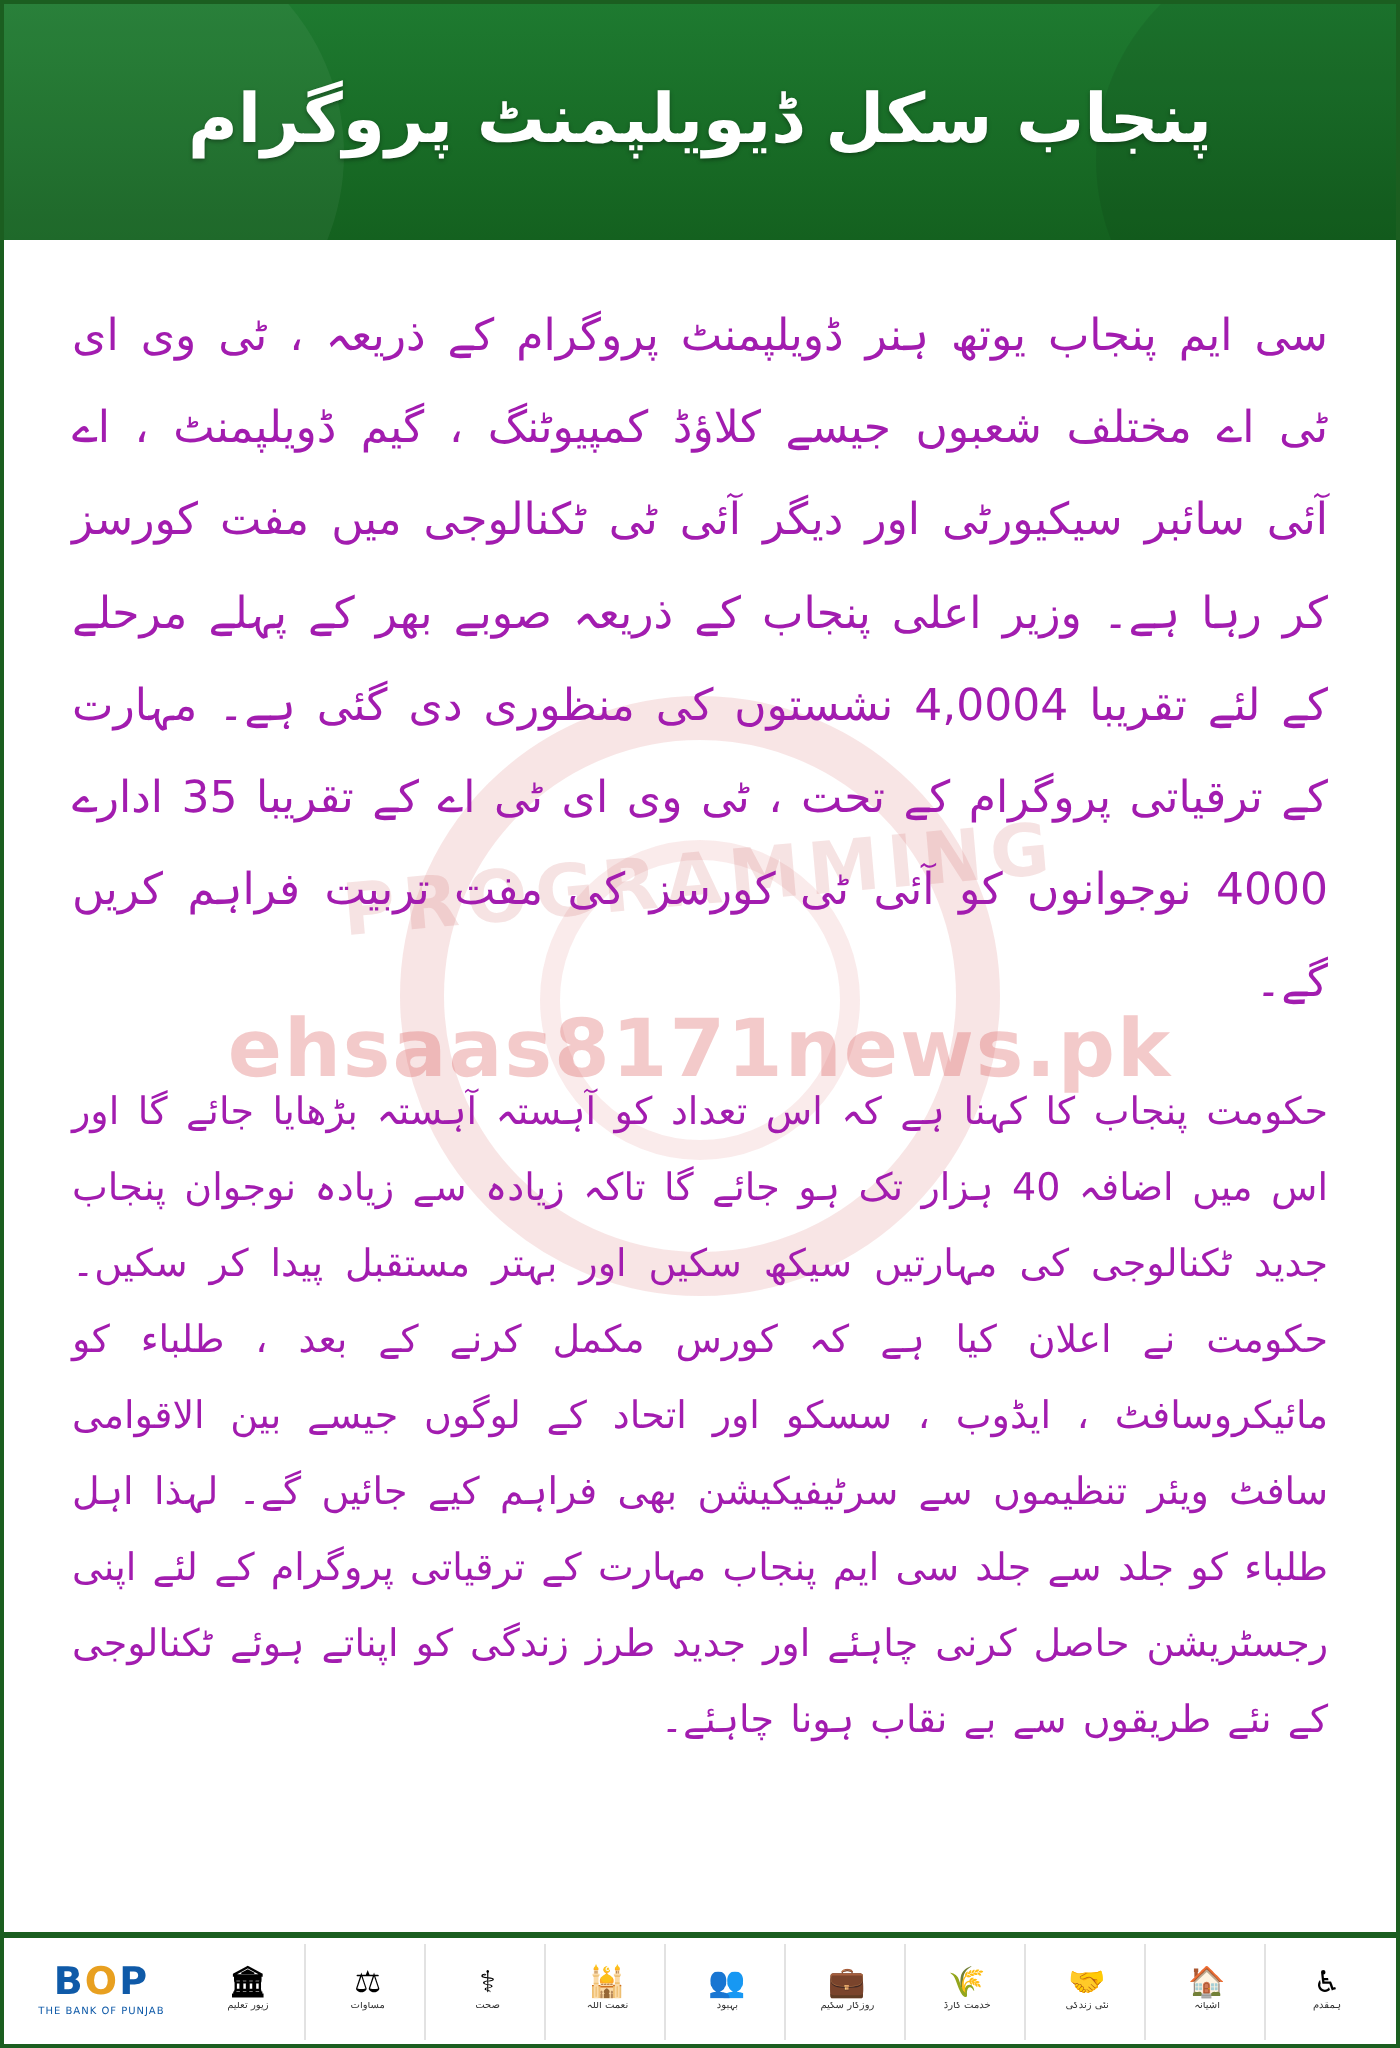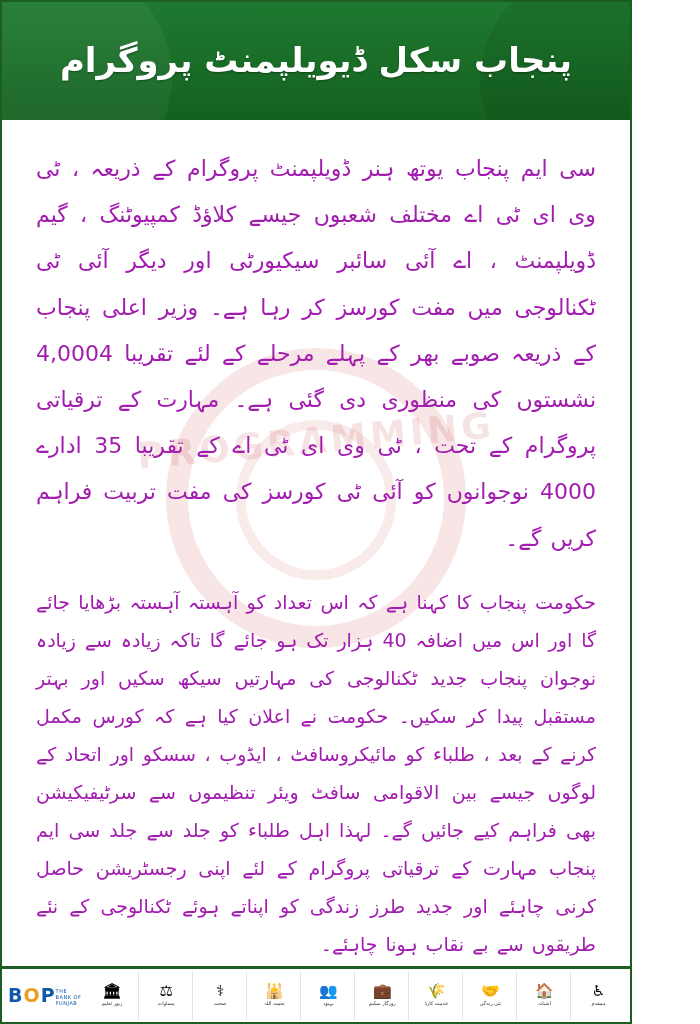--- a/index.html
+++ b/index.html
@@ -4,21 +4,21 @@
 <style>
   * { box-sizing: border-box; margin: 0; padding: 0; }
   html, body {
     width: 700px;
     height: 1024px;
     background: #ffffff;
     font-family: "DejaVu Sans", "Liberation Sans", sans-serif;
   }
   .page {
     position: relative;
-    width: 632px;
+    width: 700px;
     height: 1024px;
     background: #ffffff;
     border: 2px solid #1b5e20;
     overflow: hidden;
   }
 
   
   .header {
     position: relative;
     height: 118px;
@@ -172,21 +172,21 @@
     text-align: center;
     color: #333;
     direction: rtl;
     max-width: 100%;
     white-space: nowrap;
     overflow: hidden;
   }
   .bop {
     flex: 1.5 1 0;
     display: flex;
-    flex-direction: row;
+    flex-direction: column;
     align-items: center;
     justify-content: center;
   }
   .bop .bop-mark {
     font-size: 19px;
     font-weight: bold;
     color: #0f5aa8;
     letter-spacing: 1px;
     line-height: 1;
   }
@@ -205,20 +205,21 @@
 
   <div class="header">
     <div class="header-title">پنجاب سکل ڈیویلپمنٹ پروگرام</div>
   </div>
 
   <div class="content">
 
     <div class="wm wm-ring"></div>
     <div class="wm wm-ring-inner"></div>
     <div class="wm wm-prog">PROGRAMMING</div>
+    <div class="wm wm-site">ehsaas8171news.pk</div>
 
     <p class="para p1">سی ایم پنجاب یوتھ ہنر ڈویلپمنٹ پروگرام کے ذریعہ ، ٹی وی ای ٹی اے مختلف شعبوں جیسے کلاؤڈ کمپیوٹنگ ، گیم ڈویلپمنٹ ، اے آئی سائبر سیکیورٹی اور دیگر آئی ٹی ٹکنالوجی میں مفت کورسز کر رہا ہے۔ وزیر اعلی پنجاب کے ذریعہ صوبے بھر کے پہلے مرحلے کے لئے تقریبا 4,0004 نشستوں کی منظوری دی گئی ہے۔ مہارت کے ترقیاتی پروگرام کے تحت ، ٹی وی ای ٹی اے کے تقریبا 35 ادارے 4000 نوجوانوں کو آئی ٹی کورسز کی مفت تربیت فراہم کریں گے۔</p>
 
     <p class="para p2">حکومت پنجاب کا کہنا ہے کہ اس تعداد کو آہستہ آہستہ بڑھایا جائے گا اور اس میں اضافہ 40 ہزار تک ہو جائے گا تاکہ زیادہ سے زیادہ نوجوان پنجاب جدید ٹکنالوجی کی مہارتیں سیکھ سکیں اور بہتر مستقبل پیدا کر سکیں۔ حکومت نے اعلان کیا ہے کہ کورس مکمل کرنے کے بعد ، طلباء کو مائیکروسافٹ ، ایڈوب ، سسکو اور اتحاد کے لوگوں جیسے بین الاقوامی سافٹ ویئر تنظیموں سے سرٹیفیکیشن بھی فراہم کیے جائیں گے۔ لہذا اہل طلباء کو جلد سے جلد سی ایم پنجاب مہارت کے ترقیاتی پروگرام کے لئے اپنی رجسٹریشن حاصل کرنی چاہئے اور جدید طرز زندگی کو اپناتے ہوئے ٹکنالوجی کے نئے طریقوں سے بے نقاب ہونا چاہئے۔</p>
   </div>
 
   <div class="footer">
     <div class="bop">
       <div class="bop-mark">B<span class="o">O</span>P</div>
       <div class="bop-sub">THE BANK OF PUNJAB</div>

